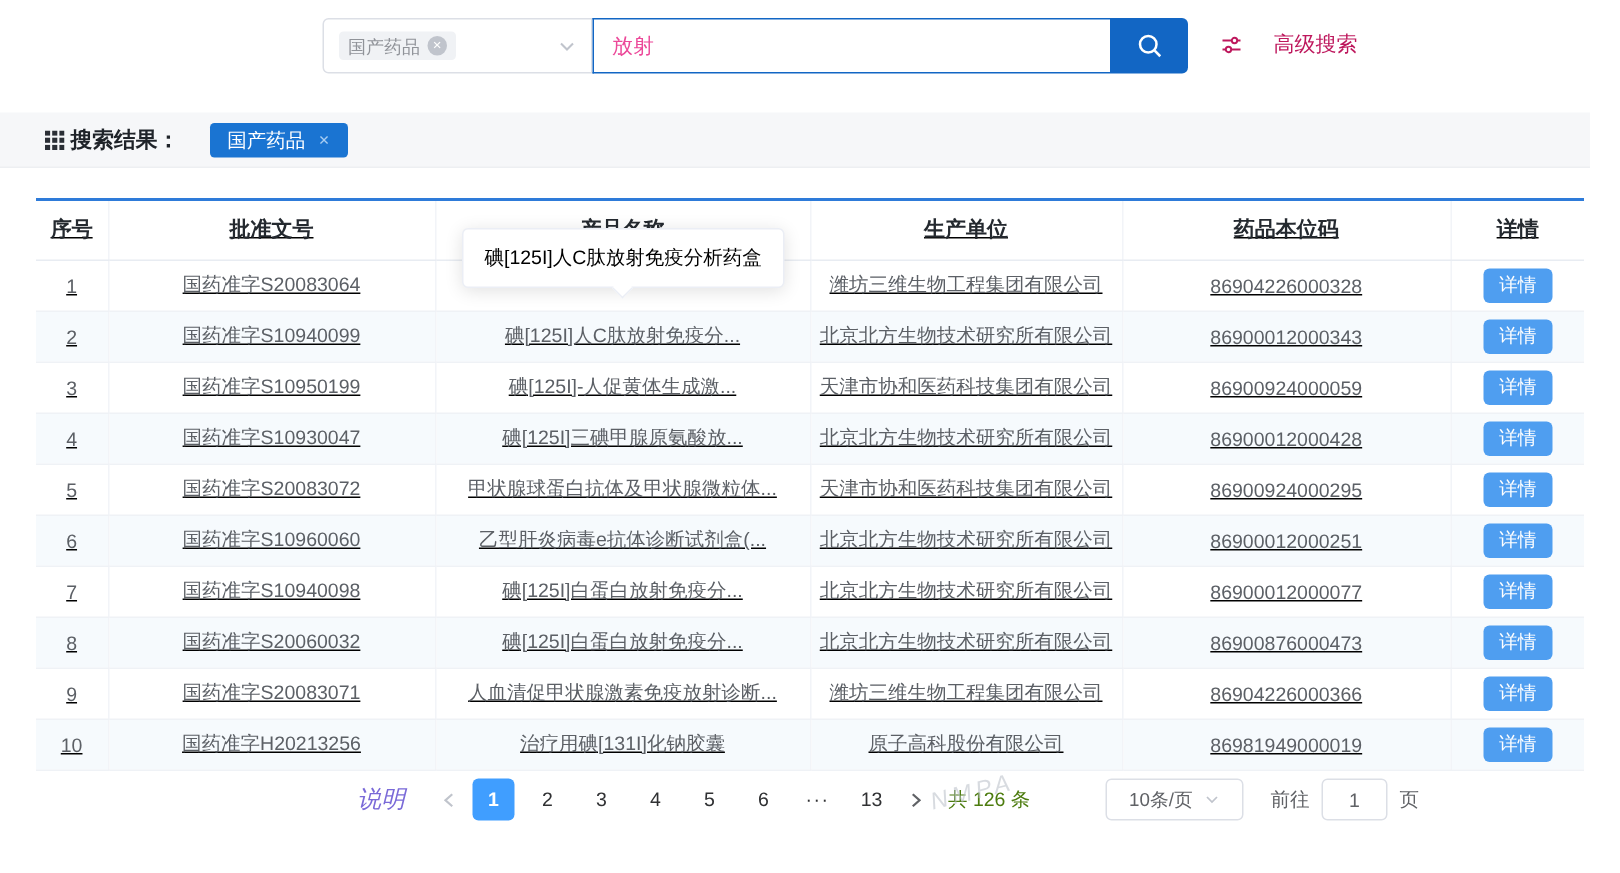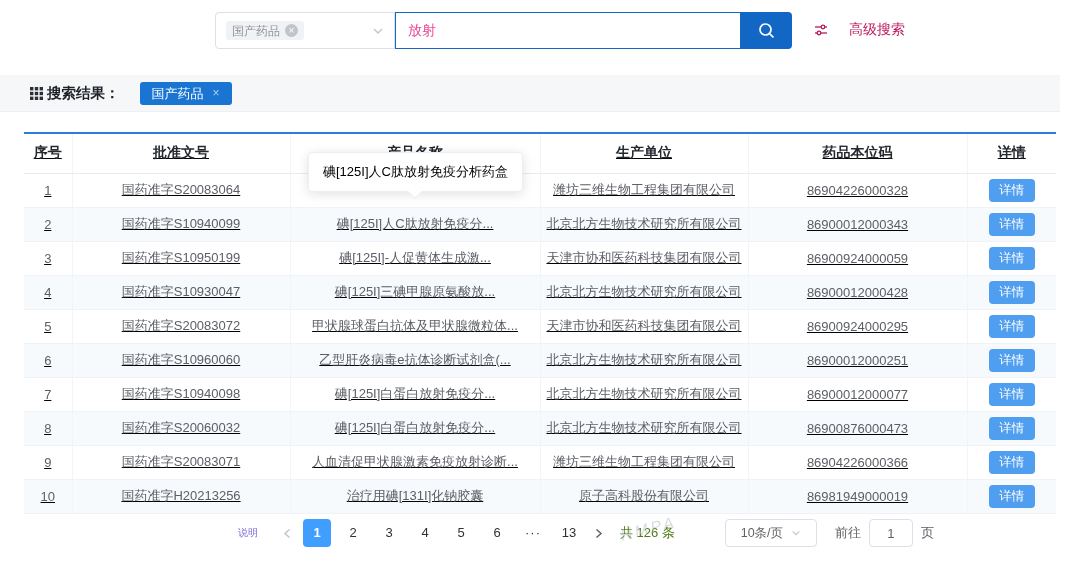--- a/index.html
+++ b/index.html
@@ -58,21 +58,21 @@
   .tooltip{position:absolute;left:308px;top:152px;min-width:200px;padding:10px 14px;
     background:#fff;border:1px solid #ebeef5;border-radius:4px;
     box-shadow:0 2px 12px rgba(0,0,0,.12);font-size:13px;color:#000000;
     text-align:right;z-index:10;}
   .tooltip-arrow{position:absolute;bottom:-6px;left:50%;transform:translateX(-50%) rotate(45deg);
     width:10px;height:10px;background:#fff;border-right:1px solid #ebeef5;border-bottom:1px solid #ebeef5;}
 
   
   .pagination{position:absolute;left:238px;top:519px;display:flex;align-items:center;
     font-size:13px;color:#606266;}
-  .note-link{color:var(--note-link);font-size:10px;margin-right:18px;cursor:pointer;text-decoration:none;}
+  .note-link{color:var(--note-link);font-size:16px;margin-right:18px;cursor:pointer;text-decoration:none;font-style:italic;}
   .pager-arrow{background:transparent;border:none;display:flex;align-items:center;
     padding:0 6px;cursor:pointer;}
   .pager-arrow.prev{color:#c0c4cc;}
   .pager-arrow.next{color:#606266;}
   #page-list{display:flex;list-style:none;align-items:center;}
   .pager-num{min-width:28px;height:28px;line-height:28px;text-align:center;margin:0 4px;
     border-radius:4px;color:#303133;cursor:pointer;font-size:13px;}
   .pager-num.active{background:var(--active-page);color:#fff;font-weight:bold;}
   .pager-num.ellipsis{letter-spacing:1px;color:#303133;}
   .total-count{margin:0 14px 0 10px;color:#4d7c0f;}

